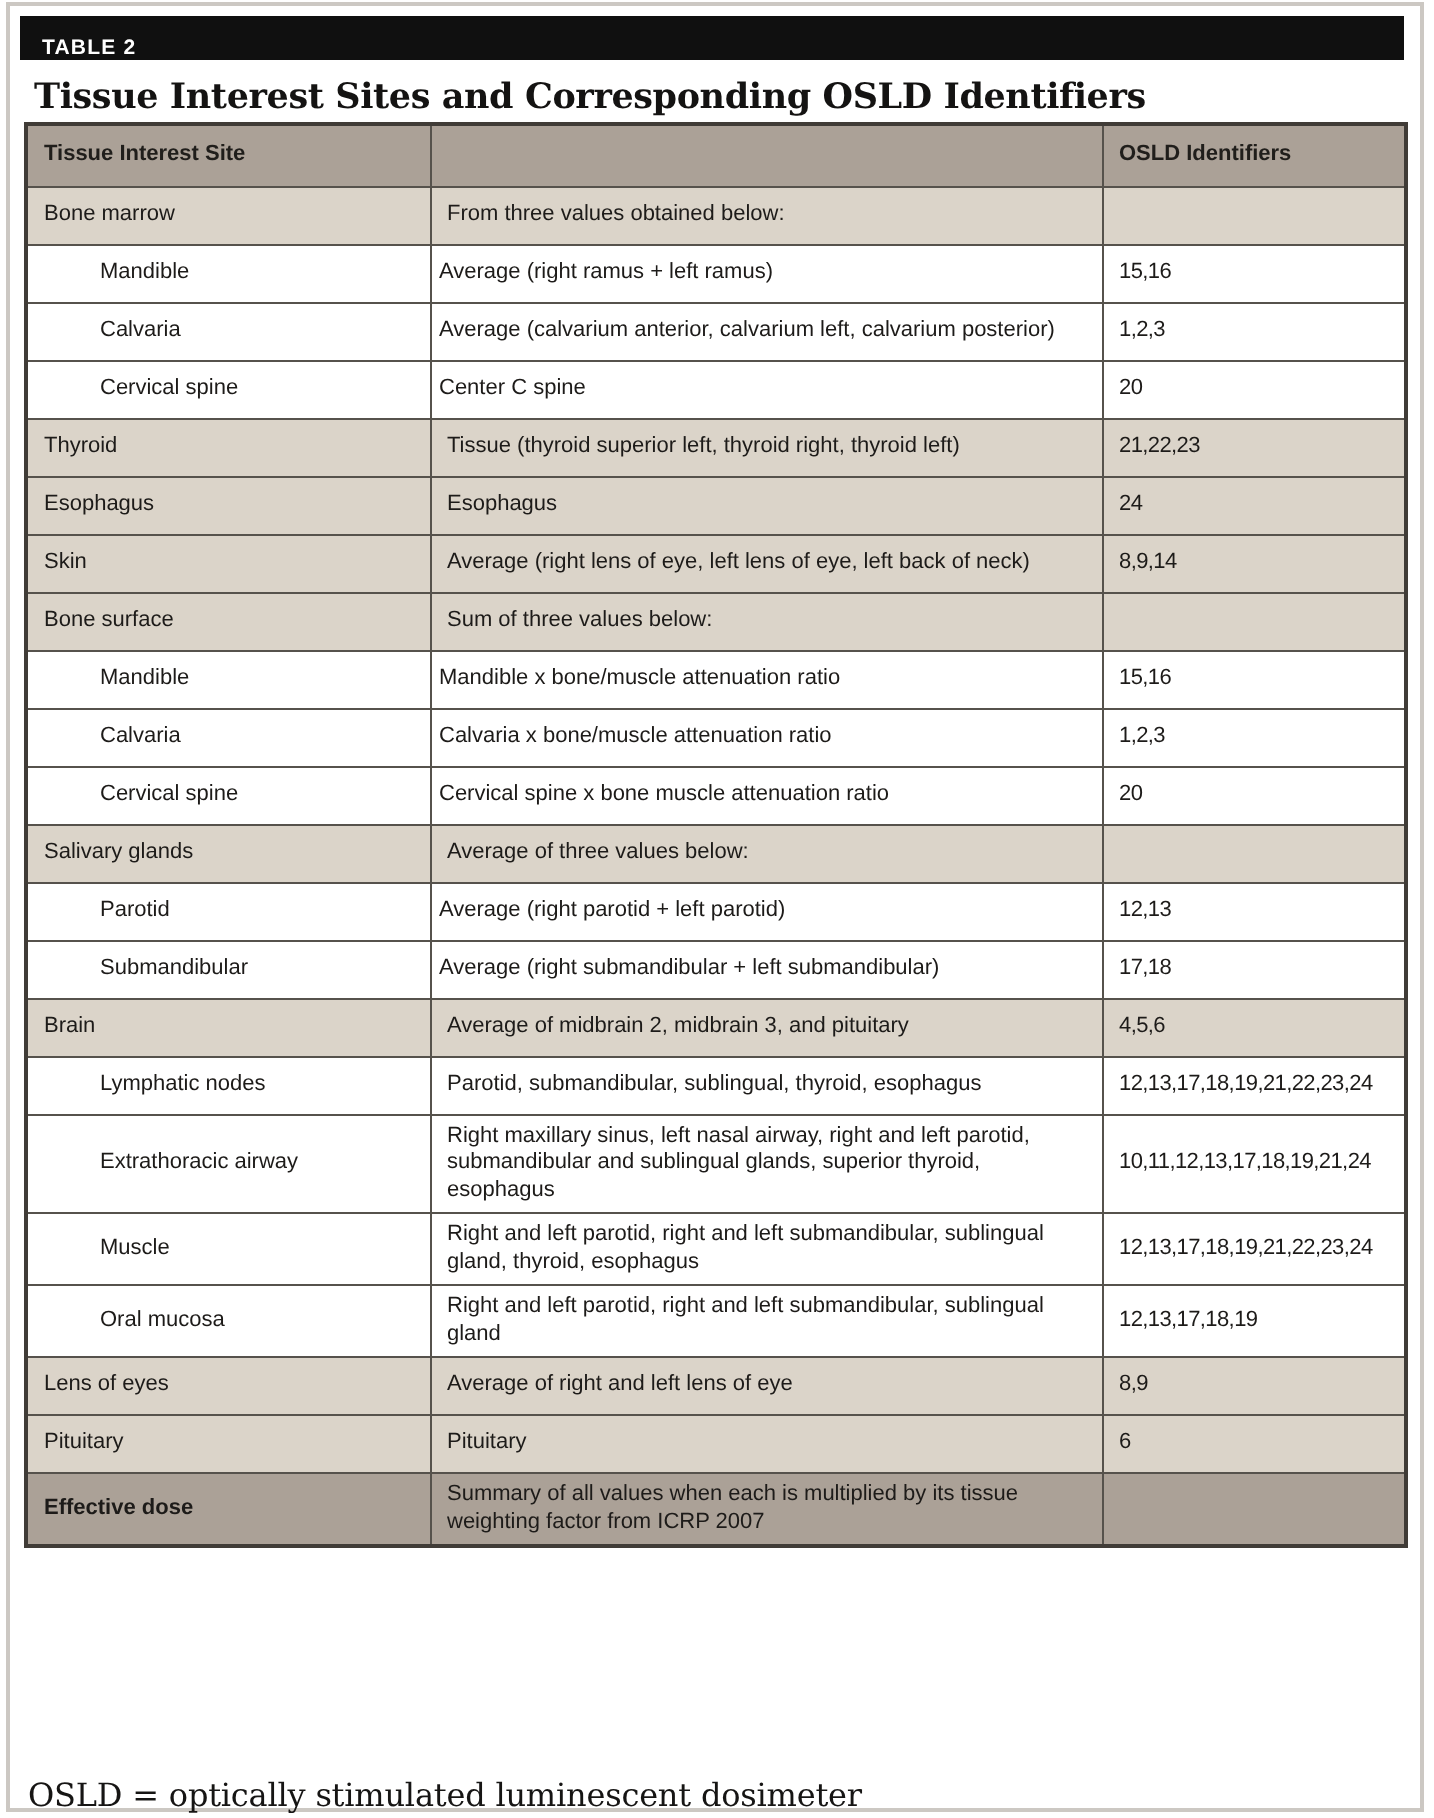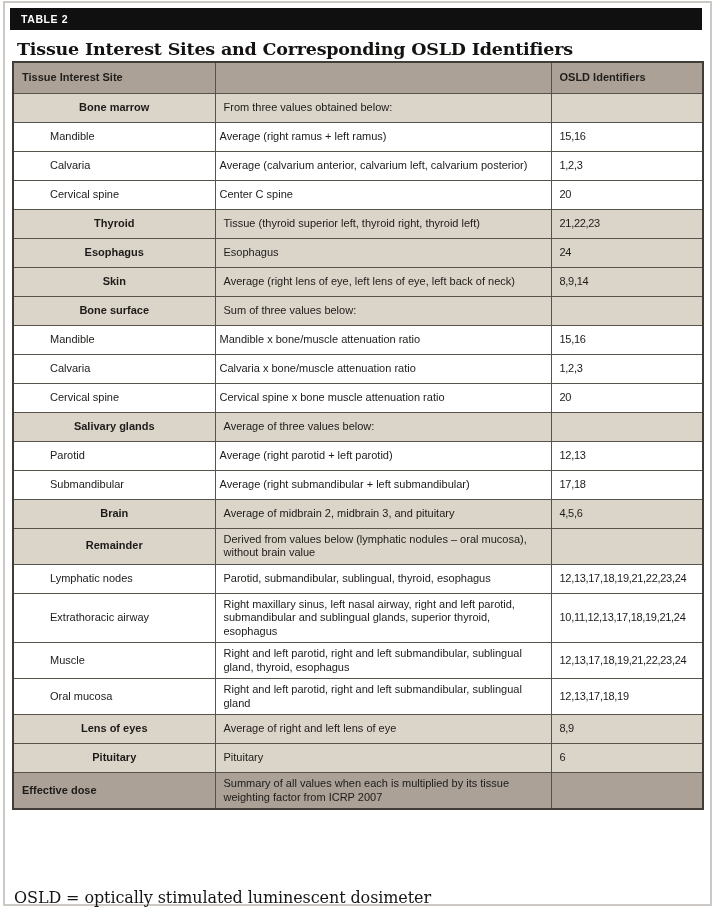--- a/index.html
+++ b/index.html
@@ -11,21 +11,21 @@
     overflow: hidden;
   }
   .page-frame {
     position: absolute; left: 3px; top: 1px; right: 5px; bottom: 3px;
     border: 2px solid #ccc8c3;
     pointer-events: none;
   }
   .table-label-bar {
     position: absolute; left: 10px; top: 8px; width: 692px; height: 22px;
     background: #101010; color: #ffffff;
-    display: flex; align-items: center;
+    display: flex; align-items: flex-end;
     padding-left: 11px; box-sizing: border-box;
     font-size: 10.5px; font-weight: bold; letter-spacing: 0.6px;
   }
   .title {
     position: absolute; left: 13px; top: 35px; margin: 4px;
     font-family: "DejaVu Serif", serif;
     font-size: 17.5px; font-weight: bold; color: #141312;
     letter-spacing: -0.2px; white-space: nowrap;
   }
   table.osld {
@@ -44,21 +44,21 @@
   }
   table.osld th {
     background: var(--header-bg);
     font-weight: bold; height: 31px; font-size: 11px; color: #201e1b; margin-top: 28px;
   }
   th.col1 { width: 202px; }
   th.col2 { width: 336px; }
   th.col3 { width: 152px; }
   table.osld td { height: 29px; background: #ffffff; }
   tr.section td { background: var(--section-bg); }
-  tr.section td.site { font-weight: bold; text-align: center; }
+  tr.section td.site { font-weight: normal; }
   tr.sub td.site { padding-left: 36px; }
   tr.indent td.desc { padding-left: 4px; }
   tr.effective td { background: var(--header-bg); }
   tr.effective td.site { font-weight: bold; }
   td.ids { white-space: nowrap; letter-spacing: -0.3px; }
   .footnote {
     position: absolute; left: 14px; top: 888px;
     font-family: "DejaVu Serif", serif;
     font-size: 16px; color: #161514; letter-spacing: -0.1px;
   }
@@ -152,25 +152,20 @@
         <tr class="sub indent">
     <td class="site">Submandibular</td>
     <td class="desc">Average (right submandibular + left submandibular)</td>
     <td class="ids">17,18</td>
   </tr>
         <tr class="section">
     <td class="site">Brain</td>
     <td class="desc">Average of midbrain 2, midbrain 3, and pituitary</td>
     <td class="ids">4,5,6</td>
   </tr>
-        <tr class="section">
-    <td class="site">Remainder</td>
-    <td class="desc">Derived from values below (lymphatic nodules – oral mucosa), without brain value</td>
-    <td class="ids"></td>
-  </tr>
         <tr class="sub">
     <td class="site">Lymphatic nodes</td>
     <td class="desc">Parotid, submandibular, sublingual, thyroid, esophagus</td>
     <td class="ids">12,13,17,18,19,21,22,23,24</td>
   </tr>
         <tr class="sub">
     <td class="site">Extrathoracic airway</td>
     <td class="desc">Right maxillary sinus, left nasal airway, right and left parotid, submandibular and sublingual glands, superior thyroid, esophagus</td>
     <td class="ids">10,11,12,13,17,18,19,21,24</td>
   </tr>

